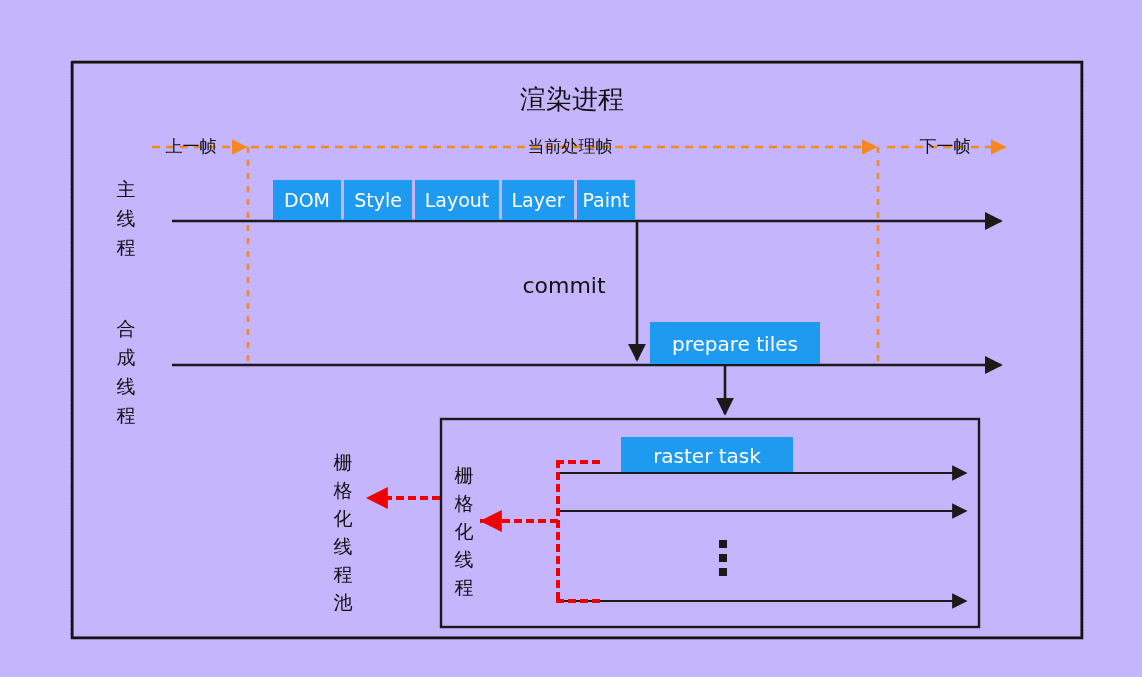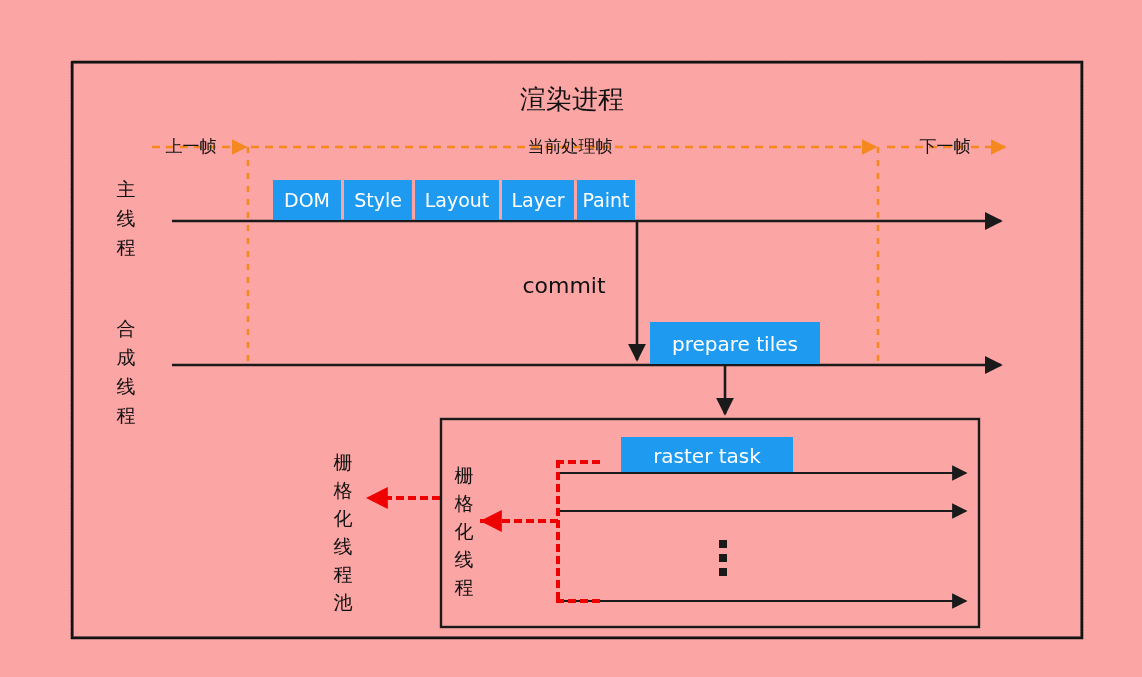--- a/index.html
+++ b/index.html
@@ -7,21 +7,21 @@
     padding: 0;
     background: #ffffff;
   }
   body {
     font-family: "Liberation Sans", sans-serif;
   }
   #stage {
     position: relative;
     width: 1142px;
     height: 677px;
-    background: #fca5a5;
+    background: #c4b5fd;
     overflow: hidden;
     text-align: center;
   }
   #stage svg {
     position: absolute;
     left: 0;
     top: 0;
   }
   .cn {
     font-family: "DejaVu Sans", sans-serif;

